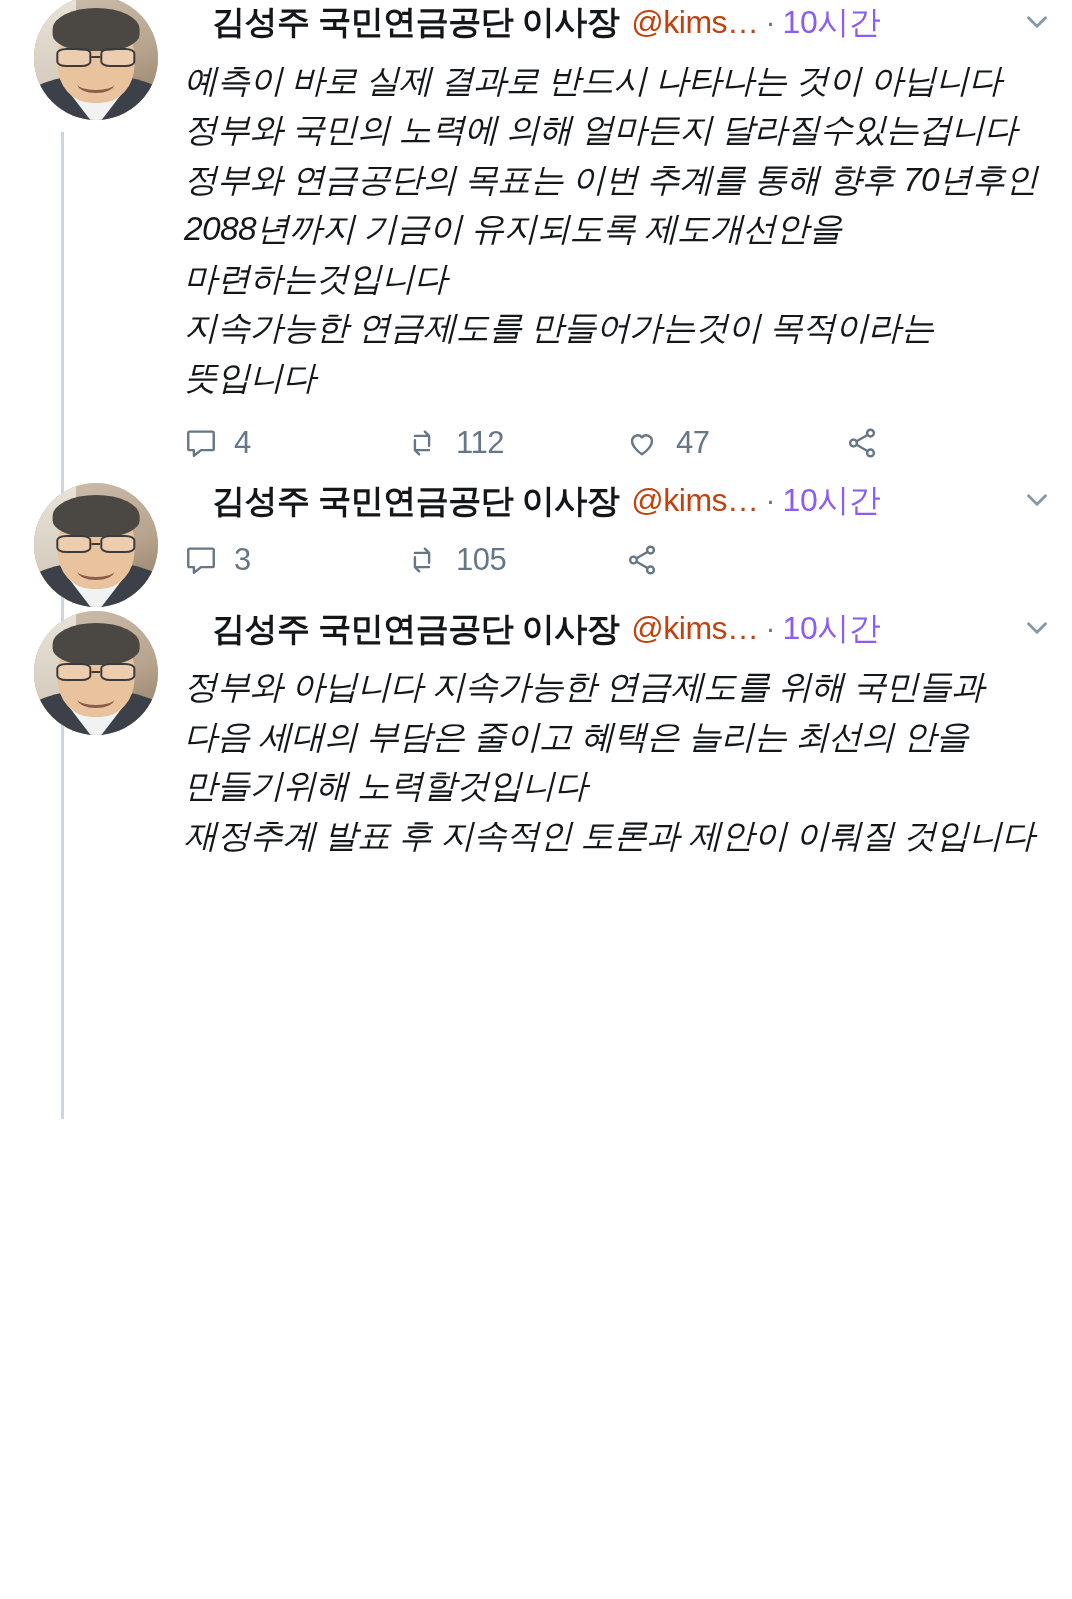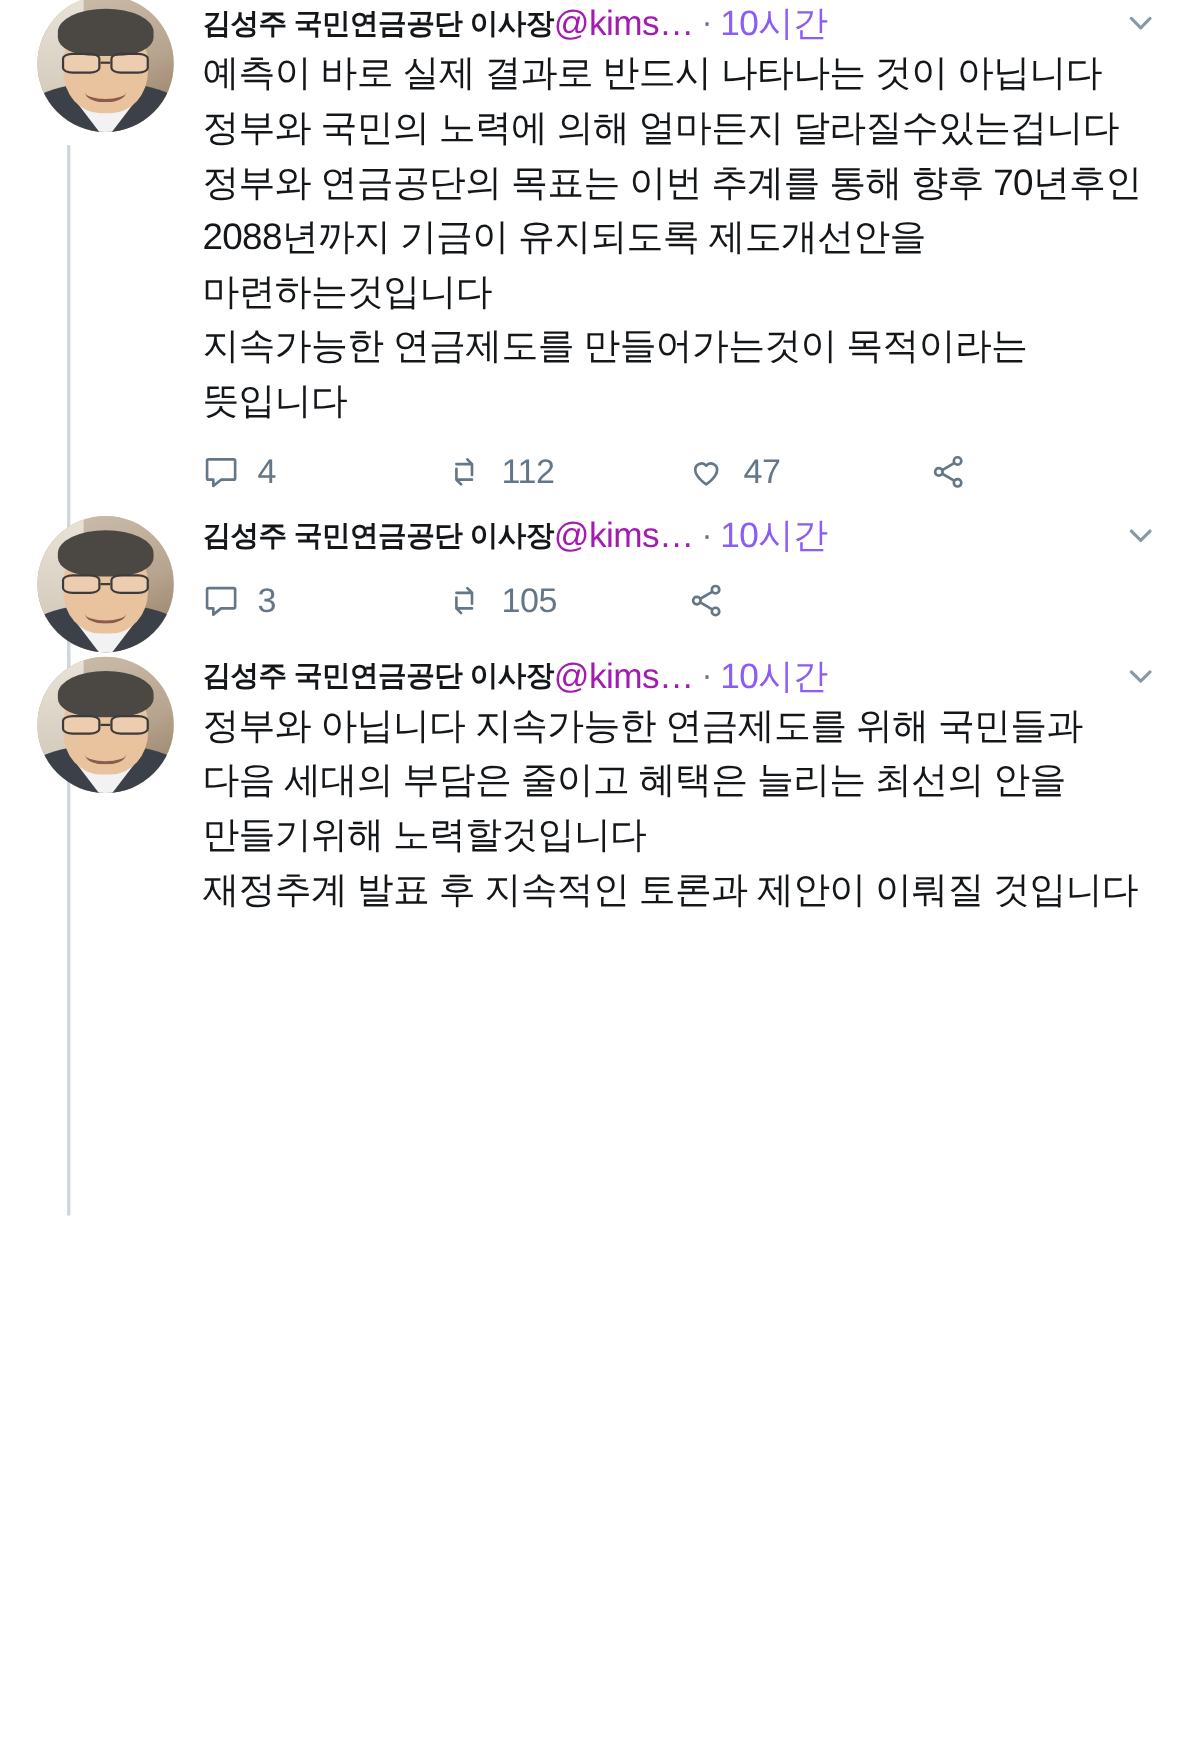--- a/index.html
+++ b/index.html
@@ -149,28 +149,30 @@
   }
 
   .meta {
     display: flex;
     align-items: center;
     white-space: nowrap;
     line-height: 1.2;
     margin-bottom: 2px;
   }
   .name {
-    font-size: 26px;
+    font-size: 33px;
     font-weight: bold;
     color: #14171a;
     letter-spacing: -0.5px;
+    margin-left: 28px;
   }
   .handle {
     font-size: 32px;
-    color: #a21caf;
+    color: #c2410c;
+    margin-left: 12px;
     letter-spacing: -0.5px;
   }
   .dot {
     font-size: 30px;
     color: #657786;
     margin: 0 7px;
   }
   .time {
     font-size: 32px;
     color: #8b5cf6;
@@ -184,21 +186,22 @@
     padding-left: 18px;
   }
 
   .body-text {
     font-size: 33.5px;
     line-height: 1.48;
     color: #14171a;
     white-space: pre-wrap;
     word-break: keep-all;
     letter-spacing: -0.6px;
-    margin-top: 2px;
+    margin-top: 14px;
+    font-style: italic;
   }
 
   .actions {
     display: flex;
     align-items: center;
     margin-top: 22px;
     margin-bottom: 18px;
     padding-right: 40px;
   }
   .action {

